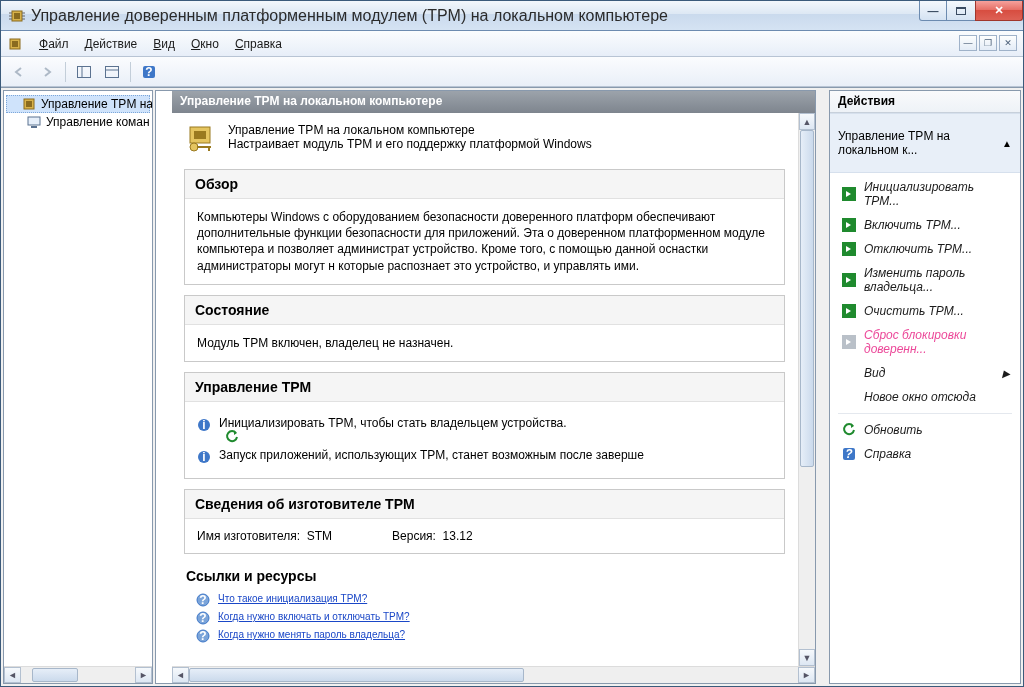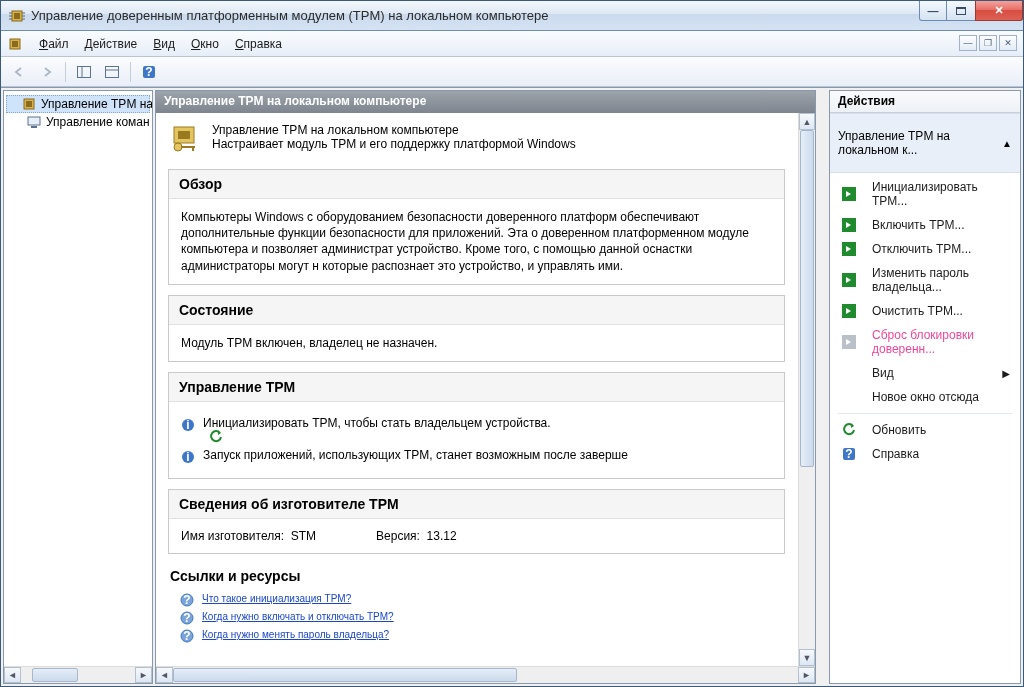--- a/index.html
+++ b/index.html
@@ -2,21 +2,21 @@
 <html><head>
 <meta charset="utf-8">
 <style>
 * { margin: 0; padding: 0; box-sizing: border-box; font-family: "Segoe UI", Tahoma, sans-serif; font-size: 12px; }
 body { background: #fff; overflow: hidden; }
 .window { width: 1024px; height: 687px; display: flex; flex-direction: column; border: 1px solid #3b5a7a; background: #f0f0f0; }
 
 
 .titlebar { height: 30px; background: linear-gradient(to bottom, #f3f7fb 0%, #dde8f4 45%, #cadaed 46%, #d5e3f3 100%); display: flex; align-items: center; padding-left: 8px; border-bottom: 1px solid #6c8bb0; }
 .titlebar-icon { width: 16px; height: 16px; margin-right: 6px; }
-.titlebar-text { flex: 1; color: #2b2b2b; font-size: 13px; }
+.titlebar-text { flex: 1; color: #2b2b2b; font-size: 16px; }
 .win-controls { display: flex; height: 100%; align-items: flex-start; }
 .win-btn { width: 30px; height: 20px; border: 1px solid #6c8bb0; border-top: none; margin-left: -1px; display: flex; align-items: center; justify-content: center; background: linear-gradient(to bottom,#f4f8fc,#d5e3f3); cursor: pointer; }
 .win-btn.min { border-bottom-left-radius: 3px; width: 28px; }
 .win-btn.close { border-bottom-right-radius: 3px; width: 48px; background: linear-gradient(to bottom,#f5a19c 0%, #e67168 45%, #d74c3f 46%, #dd6155 100%); border-color:#a0362c; }
 .win-btn .glyph { font-size: 11px; color: #3a4b61; font-weight: bold; }
 .win-btn.close .glyph { color: #fff; }
 
 
 .menubar { height: 26px; background: linear-gradient(to bottom,#fafcfe,#e7eef8); display: flex; align-items: center; padding:0 6px; border-bottom:1px solid #b8c4d4; position:relative;}
 .menubar-icon { width:16px; height:16px; margin-right:8px;}
@@ -28,21 +28,21 @@
 
 .toolbar { height: 30px; background: linear-gradient(to bottom,#fbfcfe,#e9eff8); border-bottom:1px solid #b8c4d4; display:flex; align-items:center; padding:0 6px; gap:4px;}
 .tool-btn { width:24px; height:24px; display:flex; align-items:center; justify-content:center; border:1px solid transparent; cursor:pointer; border-radius:2px;}
 .tool-btn[aria-disabled="true"]{opacity:0.5; cursor:default;}
 .tool-sep{width:1px; height:20px; background:#c3ced9; margin:0 2px;}
 
 
 .mainarea { flex:1; display:flex; min-height:0; border-top:1px solid #8899ad;}
 .pane-border{border:1px solid #8899ad; background:#fff; display:flex; flex-direction:column; min-height:0;}
 .left-pane{width:150px; margin:2px 1px 2px 2px;}
-.center-pane{flex:1; margin:2px 1px; min-width:0;}
+.center-pane{flex:1; margin:2px 1px; min-width:0;padding-left:16px;}
 .right-pane{width:192px; margin:2px 2px 2px 12px;}
 
 
 .tree{padding:4px 2px; flex:1; overflow:hidden; white-space:nowrap;}
 .tree-row{display:flex; align-items:center; height:18px; padding-left:14px; cursor:pointer;}
 .tree-row.selected{background:#cfe3fb; border:1px dotted #7da7d9;}
 .tree-row .ticon{width:16px; height:16px; margin-right:4px; flex-shrink:0;}
 .tree-row.child{padding-left:20px;}
 
 
@@ -78,21 +78,21 @@
 .hscroll{height:17px; background:#f0f0f0; border-top:1px solid #dcdcdc; display:flex; flex-shrink:0;}
 .hscroll .hbtn{width:17px; border:1px solid #b3c0d0; background:linear-gradient(to bottom,#f6f9fc,#dde7f3); display:flex; align-items:center; justify-content:center; font-size:9px; color:#556;}
 .hscroll .htrack{flex:1; background:#efefef; position:relative;}
 .hscroll .hthumb{position:absolute; top:1px; bottom:1px; left:0; background:linear-gradient(to bottom,#e6eef8,#cbdaec); border:1px solid #a7b7ca; border-radius:2px;}
 
 
 .actions-head{height:22px; background:linear-gradient(to bottom,#f9fafc,#eef2f7); border-bottom:1px solid #c7d0db; font-weight:bold; padding:3px 8px; flex-shrink:0;}
 .actions-group-head{background:#e8eff8; border-top:1px solid #d6e0ed; border-bottom:1px solid #d6e0ed; padding:15px 8px; display:flex; align-items:center; justify-content:space-between; cursor:pointer;}
 .actions-group-head .collapse{font-size:10px;}
 .action-list{padding:2px 0;}
-.action-item{display:flex; align-items:center; gap:16px; padding:5px 10px 5px 12px; cursor:pointer; color:#1b1b1b;}
+.action-item{display:flex; align-items:center; gap:8px; padding:5px 10px 5px 12px; cursor:pointer; color:#1b1b1b;font-style:italic;}
 .action-item .aicon{width:14px; height:14px; flex-shrink:0;}
 .action-item.disabled{color:#ec4899;}
 .action-item .arrow{margin-left:auto; font-size:10px;}
 .spacer-line{height:1px; background:#e4e8ee; margin:4px 8px;}
 
 
 .sv{display:block;}
 </style>
 </head>
 <body>

